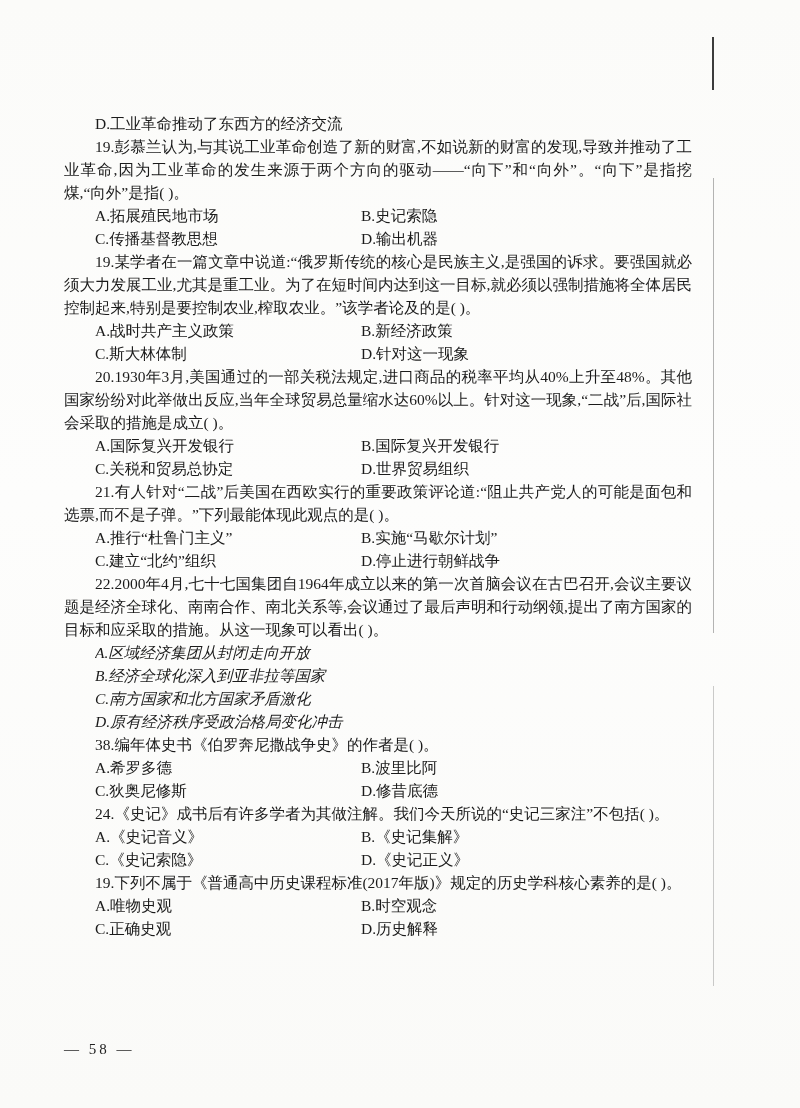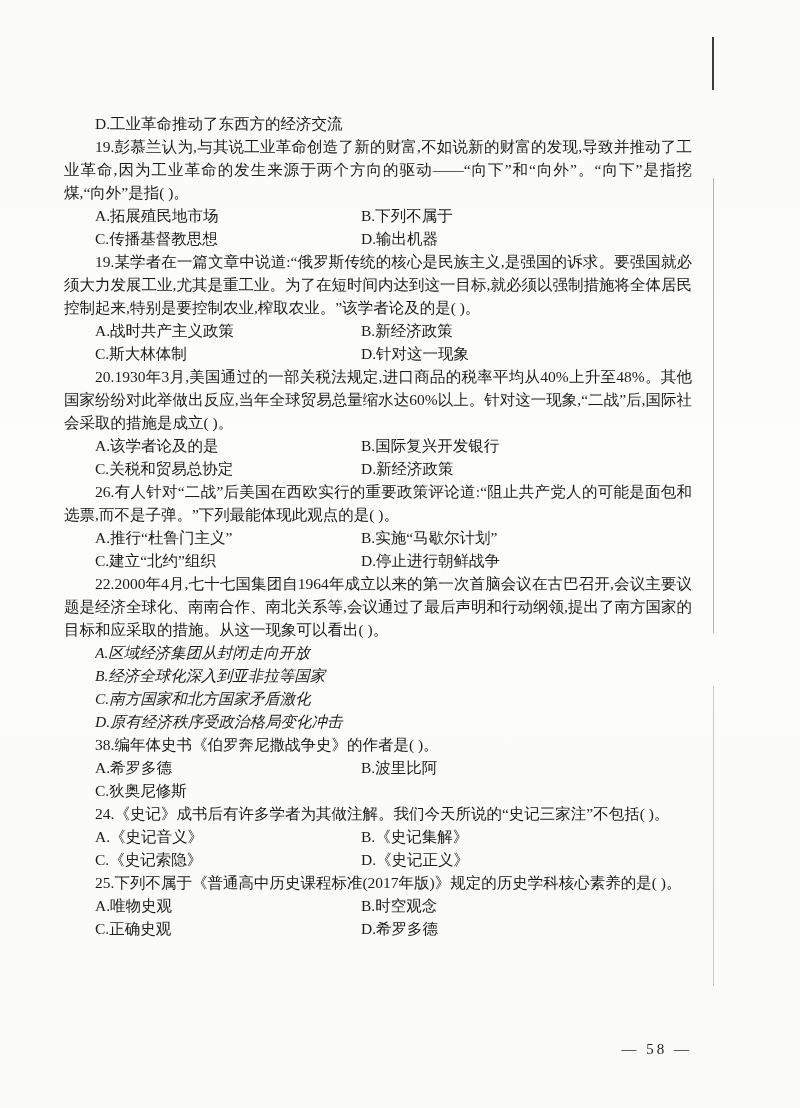--- a/index.html
+++ b/index.html
@@ -41,21 +41,21 @@
   .options.cols-1 { display: block; font-style: italic; }
   .option {
     white-space: nowrap;
     overflow: hidden;
   }
   .page-number {
     position: absolute;
     left: 64px;
     width: 628px;
     bottom: 50px;
-    text-align: right;
+    text-align: left;
     font-size: 15px;
     letter-spacing: 3px;
     color: #222;
   }
   
   .artifact { position: absolute; }
   .artifact-1 { left: 712px; top: 37px;  width: 2px; height: 53px;  background: #3c3c3c; }
   .artifact-2 { left: 713px; top: 178px; width: 1px; height: 455px; background: rgba(90,90,90,0.45); }
   .artifact-3 { left: 713px; top: 686px; width: 1px; height: 300px; background: rgba(110,110,110,0.35); }
 </style>
@@ -67,68 +67,69 @@
   <div class="artifact artifact-2"></div>
   <div class="artifact artifact-3"></div>
 
   <div class="content" id="content">
       <div class="options cols-2">
         <div class="option">D.工业革命推动了东西方的经济交流</div>
       </div>
       <p class="stem">19.彭慕兰认为,与其说工业革命创造了新的财富,不如说新的财富的发现,导致并推动了工业革命,因为工业革命的发生来源于两个方向的驱动——“向下”和“向外”。“向下”是指挖煤,“向外”是指(        )。</p>
       <div class="options cols-2">
         <div class="option">A.拓展殖民地市场</div>
-        <div class="option">B.下列不属于</div>
+        <div class="option">B.史记索隐</div>
         <div class="option">C.传播基督教思想</div>
         <div class="option">D.输出机器</div>
       </div>
       <p class="stem">19.某学者在一篇文章中说道:“俄罗斯传统的核心是民族主义,是强国的诉求。要强国就必须大力发展工业,尤其是重工业。为了在短时间内达到这一目标,就必须以强制措施将全体居民控制起来,特别是要控制农业,榨取农业。”该学者论及的是(        )。</p>
       <div class="options cols-2">
         <div class="option">A.战时共产主义政策</div>
         <div class="option">B.新经济政策</div>
         <div class="option">C.斯大林体制</div>
         <div class="option">D.针对这一现象</div>
       </div>
       <p class="stem">20.1930年3月,美国通过的一部关税法规定,进口商品的税率平均从40%上升至48%。其他国家纷纷对此举做出反应,当年全球贸易总量缩水达60%以上。针对这一现象,“二战”后,国际社会采取的措施是成立(        )。</p>
       <div class="options cols-2">
-        <div class="option">A.该学者论及的是</div>
+        <div class="option">A.国际复兴开发银行</div>
         <div class="option">B.国际复兴开发银行</div>
         <div class="option">C.关税和贸易总协定</div>
-        <div class="option">D.新经济政策</div>
+        <div class="option">D.世界贸易组织</div>
       </div>
-      <p class="stem">26.有人针对“二战”后美国在西欧实行的重要政策评论道:“阻止共产党人的可能是面包和选票,而不是子弹。”下列最能体现此观点的是(        )。</p>
+      <p class="stem">21.有人针对“二战”后美国在西欧实行的重要政策评论道:“阻止共产党人的可能是面包和选票,而不是子弹。”下列最能体现此观点的是(        )。</p>
       <div class="options cols-2">
         <div class="option">A.推行“杜鲁门主义”</div>
         <div class="option">B.实施“马歇尔计划”</div>
         <div class="option">C.建立“北约”组织</div>
         <div class="option">D.停止进行朝鲜战争</div>
       </div>
       <p class="stem">22.2000年4月,七十七国集团自1964年成立以来的第一次首脑会议在古巴召开,会议主要议题是经济全球化、南南合作、南北关系等,会议通过了最后声明和行动纲领,提出了南方国家的目标和应采取的措施。从这一现象可以看出(        )。</p>
       <div class="options cols-1">
         <div class="option">A.区域经济集团从封闭走向开放</div>
         <div class="option">B.经济全球化深入到亚非拉等国家</div>
         <div class="option">C.南方国家和北方国家矛盾激化</div>
         <div class="option">D.原有经济秩序受政治格局变化冲击</div>
       </div>
       <p class="stem">38.编年体史书《伯罗奔尼撒战争史》的作者是(        )。</p>
       <div class="options cols-2">
         <div class="option">A.希罗多德</div>
         <div class="option">B.波里比阿</div>
         <div class="option">C.狄奥尼修斯</div>
+        <div class="option">D.修昔底德</div>
       </div>
       <p class="stem">24.《史记》成书后有许多学者为其做注解。我们今天所说的“史记三家注”不包括(        )。</p>
       <div class="options cols-2">
         <div class="option">A.《史记音义》</div>
         <div class="option">B.《史记集解》</div>
         <div class="option">C.《史记索隐》</div>
         <div class="option">D.《史记正义》</div>
       </div>
-      <p class="stem">25.下列不属于《普通高中历史课程标准(2017年版)》规定的历史学科核心素养的是(        )。</p>
+      <p class="stem">19.下列不属于《普通高中历史课程标准(2017年版)》规定的历史学科核心素养的是(        )。</p>
       <div class="options cols-2">
         <div class="option">A.唯物史观</div>
         <div class="option">B.时空观念</div>
         <div class="option">C.正确史观</div>
-        <div class="option">D.希罗多德</div>
+        <div class="option">D.历史解释</div>
       </div>
     </div>
 
   <div class="page-number">— 58 —</div>
 </div>
 
 </body></html>

